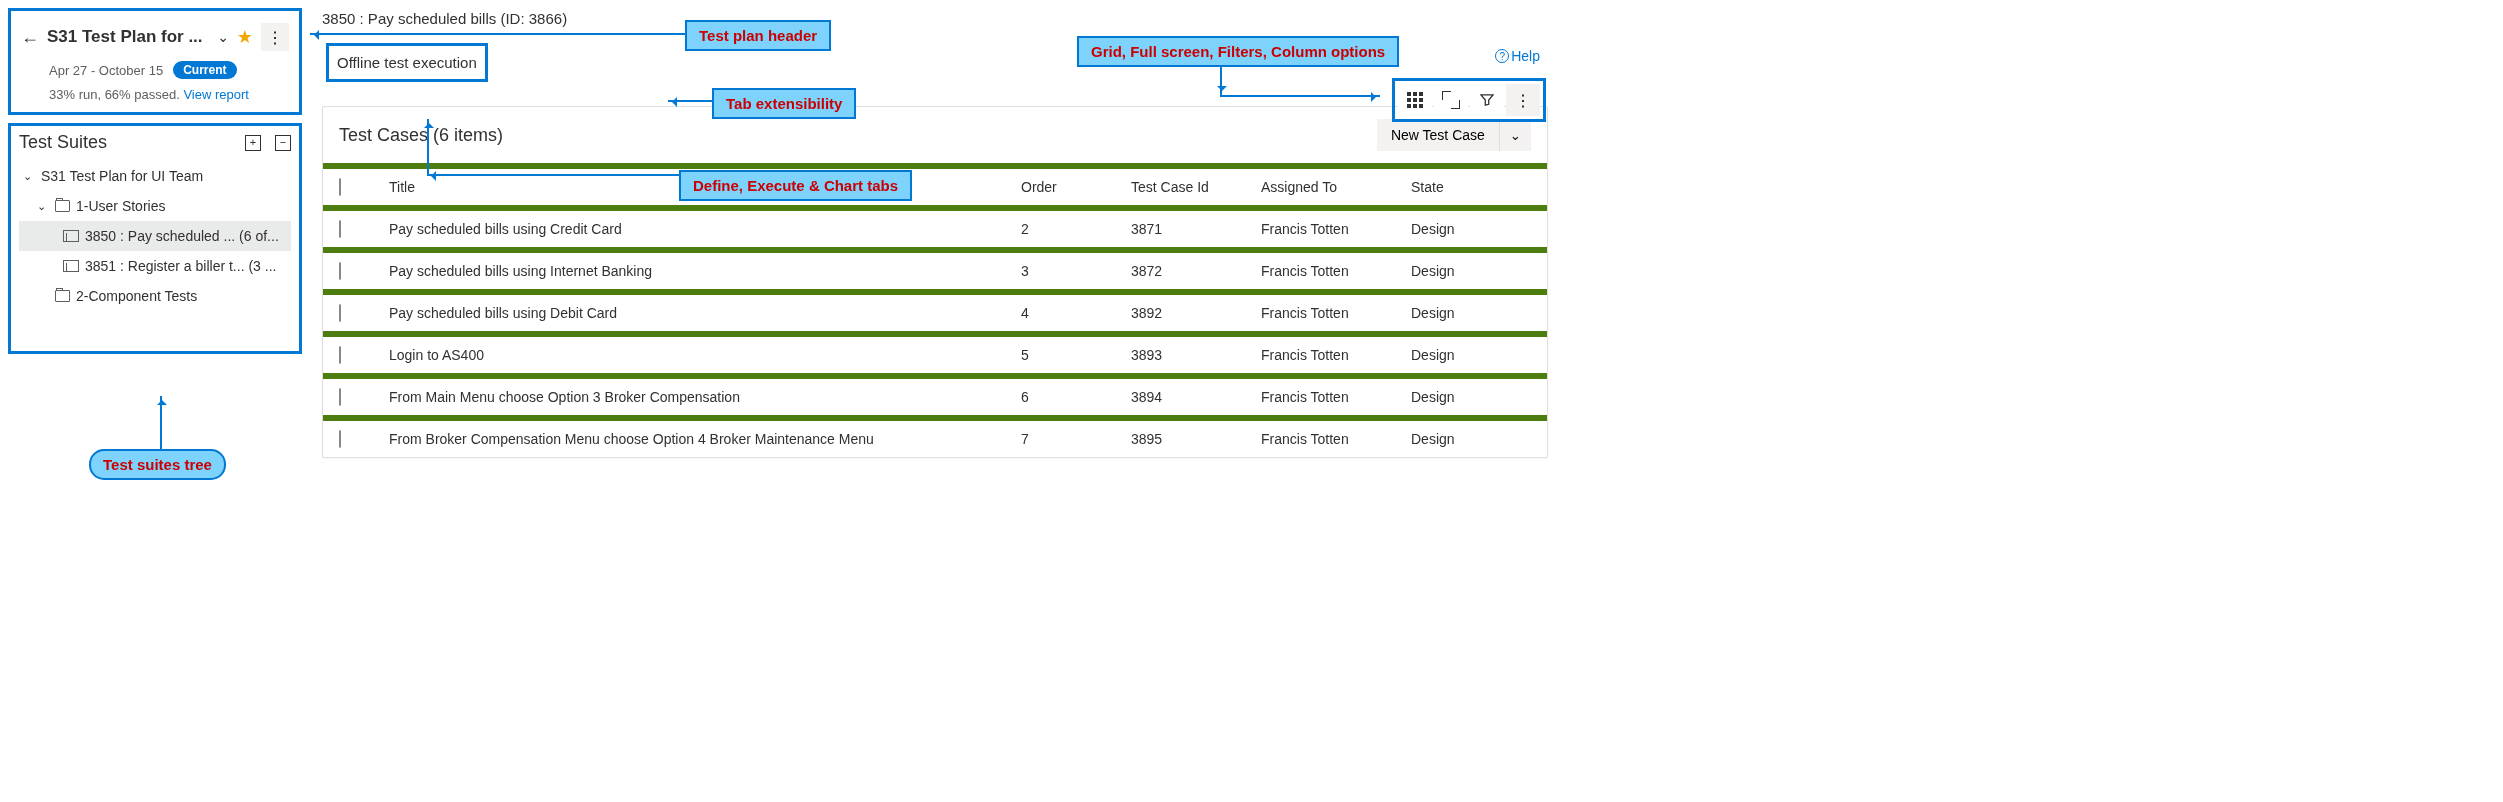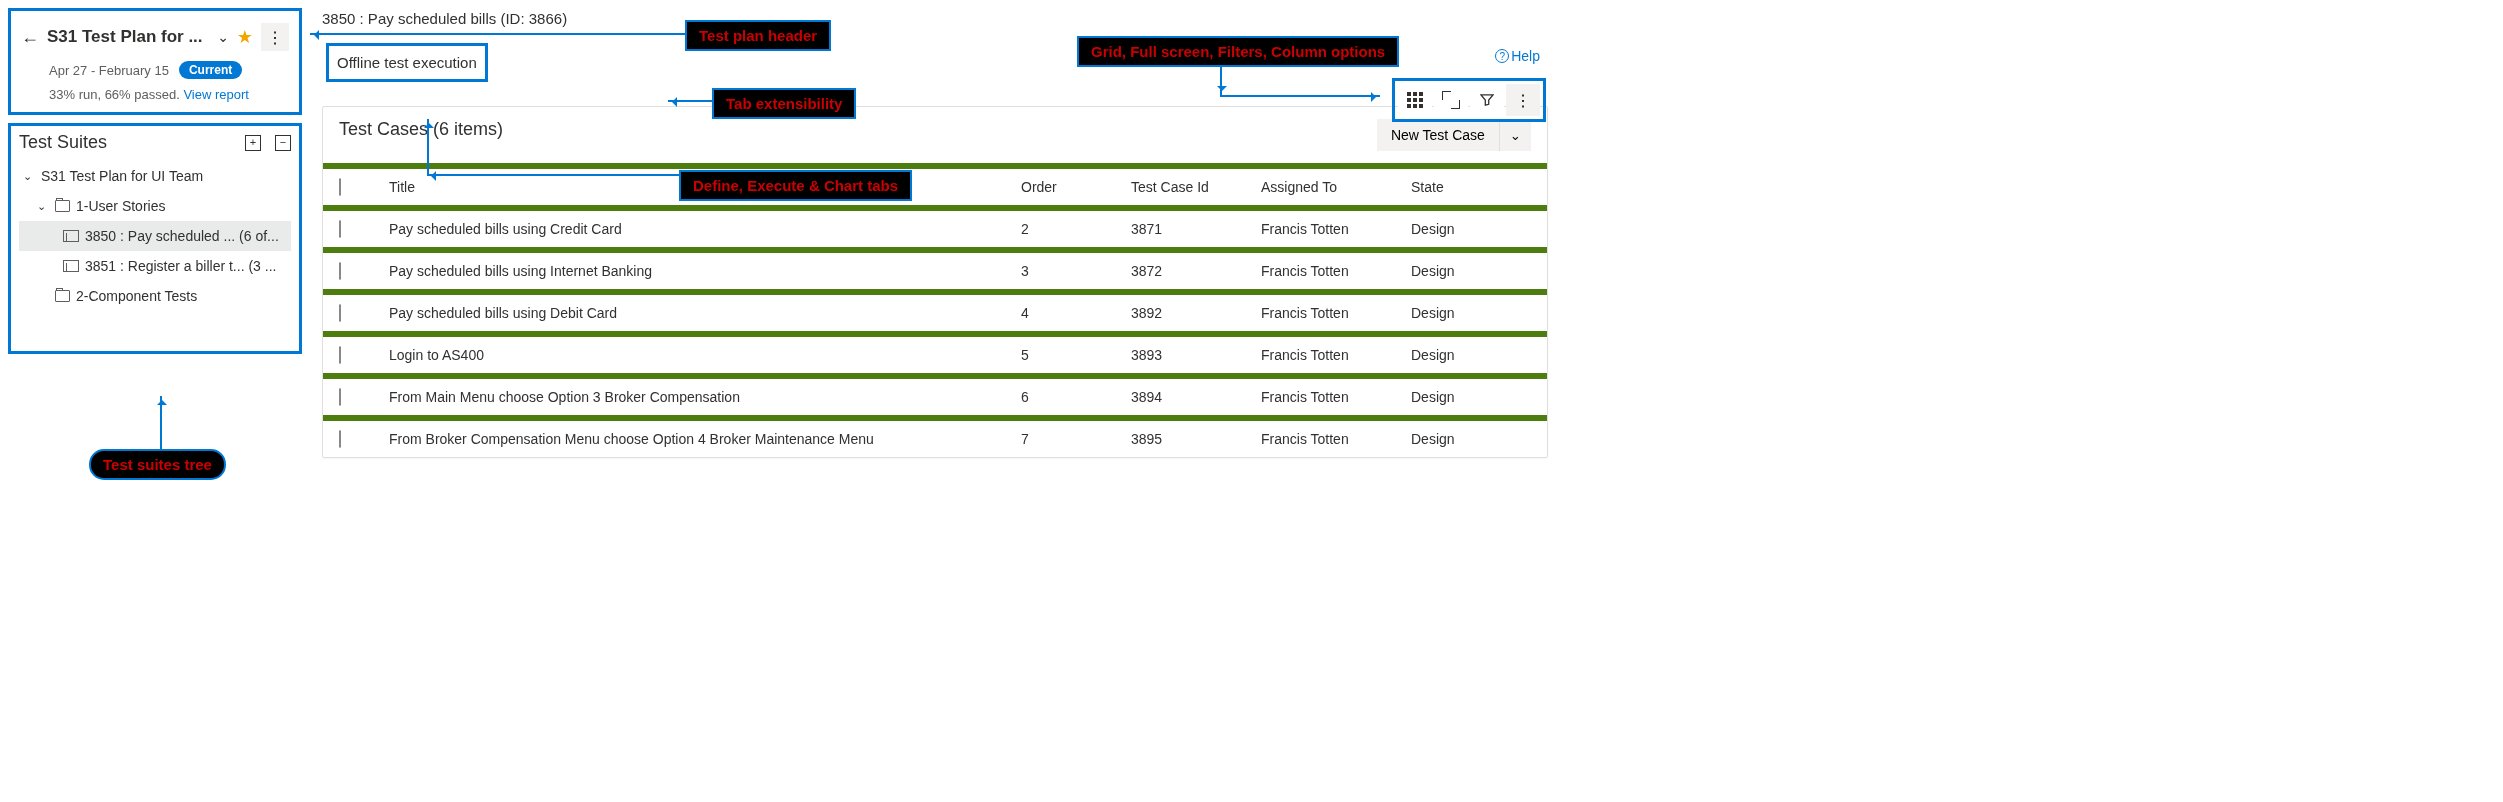--- a/index.html
+++ b/index.html
@@ -53,35 +53,35 @@
 
 .help-link { position: absolute; top: 48px; right: 20px; color: #0078d4; font-size: 14px; cursor: pointer; display: flex; align-items: center; gap: 2px; }
 .help-q { border: 1.2px solid #0078d4; border-radius: 50%; width: 14px; height: 14px; display: inline-flex; align-items: center; justify-content: center; font-size: 10px; }
 
 .toolbar-box { border: 3px solid #0078d4; position: absolute; top: 78px; right: 14px; display: flex; gap: 2px; padding: 3px; }
 .tb-btn { width: 34px; height: 32px; display: flex; align-items: center; justify-content: center; cursor: pointer; font-size: 16px; background: #fff; border: none; }
 .tb-btn.light { background: #f3f2f1; }
 
 
 .card { border: 1px solid #e1dfdd; border-radius: 2px; margin-top: 24px; background: #fff; box-shadow: 0 1px 2px rgba(0,0,0,0.04); }
-.card-header { display: flex; align-items: flex-start; justify-content: space-between; padding: 12px 16px; }
+.card-header { display: flex; align-items: center; justify-content: space-between; padding: 12px 16px; }
 .card-title { font-size: 18px; }
 .new-case-split { display: flex; }
 .new-case-btn { background: #f3f2f1; border: none; padding: 8px 14px; font-size: 14px; cursor: pointer; }
 .new-case-drop { background: #f3f2f1; border: none; border-left: 1px solid #e1dfdd; padding: 8px 10px; cursor: pointer; }
 
 .table { width: 100%; }
 .thead, .trow { display: grid; grid-template-columns: 50px 1fr 110px 130px 150px 120px; align-items: center; padding: 10px 16px; border-top: 6px solid #4d7c0f; }
 .thead { font-size: 14px; color: #323130; }
 .trow { font-size: 14px; }
 .th { font-weight: 400; color: #323130; }
 .chk { width: 17px; height: 17px; border: 1.4px solid #8a8886; border-radius: 3px; cursor: pointer; }
 
 
-.callout { position: absolute; border: 2px solid #0078d4; background: #000000; padding: 5px 12px; color: #c00; font-weight: 700; font-size: 15px; z-index: 50; }
+.callout { position: absolute; border: 2px solid #0078d4; background: #7dd3fc; padding: 5px 12px; color: #c00; font-weight: 700; font-size: 15px; z-index: 50; }
 .arrow-h { position: absolute; height: 0; border-top: 2px solid #0078d4; z-index: 40; }
 .arrow-h::before { content: ''; position: absolute; left: -1px; top: -5px; border: 5px solid transparent; border-right-color: #0078d4; }
 .arrow-h.right::before { left: auto; right: -1px; border-right-color: transparent; border-left-color: #0078d4; }
 .arrow-v { position: absolute; width: 0; border-left: 2px solid #0078d4; z-index: 40; }
 .arrow-v::before { content: ''; position: absolute; top: -1px; left: -5px; border: 5px solid transparent; border-bottom-color: #0078d4; }
 .arrow-v.down::before { top: auto; bottom: -1px; border-bottom-color: transparent; border-top-color: #0078d4; }
 
 
 .grid-glyph { display: grid; grid-template-columns: repeat(3,4px); grid-template-rows: repeat(3,4px); gap: 2px; }
 .grid-glyph span { background: #323130; }
@@ -98,21 +98,21 @@
   <div class="left-panel">
     <div class="plan-header-box">
       <div class="plan-title-row">
         <span class="back-arrow">←</span>
         <span class="plan-title">S31 Test Plan for ...</span>
         <span class="chev">⌄</span>
         <span class="star">★</span>
         <button class="kebab-btn">⋮</button>
       </div>
       <div class="plan-meta-row">
-        <span class="date-range">Apr 27 - February 15</span>
+        <span class="date-range">Apr 27 - October 15</span>
         <span class="badge-current">Current</span>
       </div>
       <div class="stats-row">
         <span>33% run, 66% passed.</span>
         <span class="view-report">View report</span>
       </div>
     </div>
 
     <div class="suites-box">
       <div class="suites-header">

